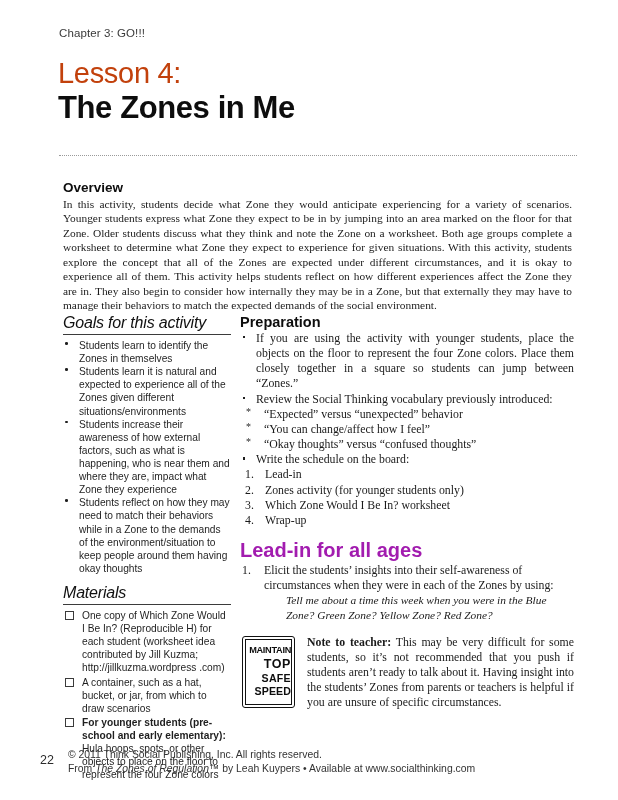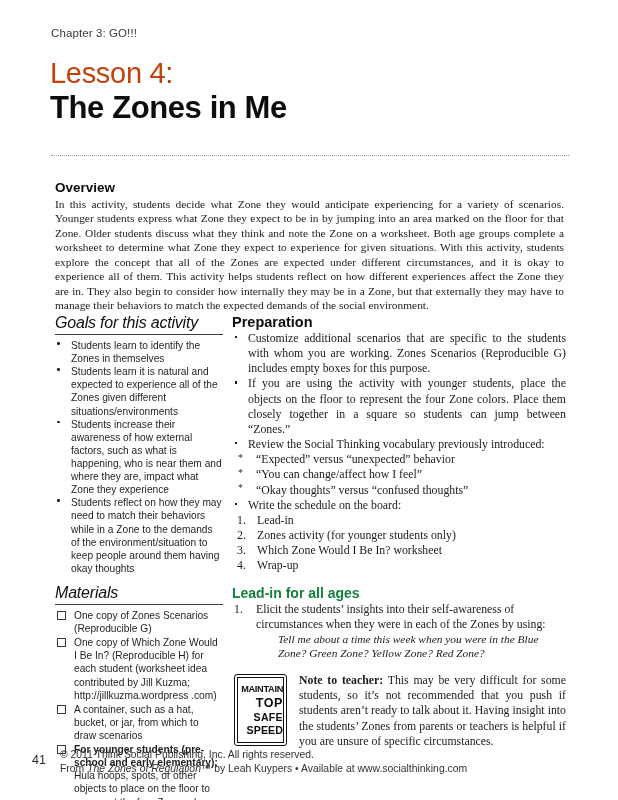--- a/index.html
+++ b/index.html
@@ -11,21 +11,21 @@
     width: 618px;
     height: 800px;
     overflow: hidden;
     font-family: "Liberation Serif", serif;
     color: #1a1a1a;
     position: relative;
   }
 
   .page {
     position: absolute;
-    left: 0; top: 0;
+    left: 8px; top: 0;
     width: 506px;
     height: 800px;
     background: #ffffff;
   }
 
   
   .chapter-header {
     position: absolute;
     left: 51px;
     top: 27px;
@@ -237,23 +237,23 @@
   ol.numlist > li .num {
     position: absolute;
     left: 5px;
     top: 0;
     width: 16px;
     text-align: left;
   }
 
   .leadin-head {
     font-family: "Liberation Sans", sans-serif;
-    font-size: 14px;
+    font-size: 20px;
     font-weight: bold;
-    color: #15803d;
+    color: #a21caf;
     margin-top: 11px;
     margin-bottom: 1px;
   }
   ol.leadin {
     list-style: none;
     margin: 0;
     padding: 0;
   }
   ol.leadin > li {
     position: relative;
@@ -368,32 +368,30 @@
     <div class="panel-head">Goals for this activity</div>
     <ul class="bullets" id="goals-list">
         <li><span class="dot"></span><span>Students learn to identify the Zones in themselves</span></li>
         <li><span class="dot"></span><span>Students learn it is natural and expected to experience all of the Zones given different situations/environments</span></li>
         <li><span class="dot"></span><span>Students increase their awareness of how external factors, such as what is happening, who is near them and where they are, impact what Zone they experience</span></li>
         <li><span class="dot"></span><span>Students reflect on how they may need to match their behaviors while in a Zone to the demands of the environment/situation to keep people around them having okay thoughts</span></li>
       </ul>
 
     <div class="panel-head materials-head">Materials</div>
     <ul class="checks" id="materials-list">
-        <li><span class="box"></span><span>One copy of Zones Scenarios (Reproducible G)</span></li>
         <li><span class="box"></span><span>One copy of Which Zone Would I Be In? (Reproducible H) for each student (worksheet idea contributed by Jill Kuzma; http://jillkuzma.wordpress .com)</span></li>
         <li><span class="box"></span><span>A container, such as a hat, bucket, or jar, from which to draw scenarios</span></li>
         <li><span class="box"></span><span class="bold-run">For younger students (pre-school and early elementary): </span><span>Hula hoops, spots, or other objects to place on the floor to represent the four Zone colors</span></li>
       </ul>
   </div>
 
   <div class="col-right">
     <div class="prep-head">Preparation</div>
     <ul class="prep" id="prep-list">
         <li><span class="dot"></span></li>
-        <li><span class="dot"></span><span>Customize additional scenarios that are specific to the students with whom you are working. Zones Scenarios (Reproducible G) includes empty boxes for this purpose.</span></li>
         <li><span class="dot"></span><span>If you are using the activity with younger students, place the objects on the floor to represent the four Zone colors. Place them closely together in a square so students can jump between “Zones.”</span></li>
         <li><span class="dot"></span><span>Review the Social Thinking vocabulary previously introduced:</span></li>
       </ul>
     <ul class="subaster" id="vocab-list">
         <li><span class="star">*</span><span>“Expected” versus “unexpected” behavior</span></li>
         <li><span class="star">*</span><span>“You can change/affect how I feel”</span></li>
         <li><span class="star">*</span><span>“Okay thoughts” versus “confused thoughts”</span></li>
       </ul>
     <ul class="prep" id="schedule-bullet-wrap">
         <li><span class="dot"></span><span>Write the schedule on the board:</span></li>
@@ -420,19 +418,19 @@
           <div class="rs-l1">MAINTAIN</div>
           <div class="rs-l2">TOP</div>
           <div class="rs-l3">SAFE</div>
           <div class="rs-l4">SPEED</div>
         </div>
       </div>
       <div class="note-text"><span class="note-label">Note to teacher:</span><span> This may be very difficult for some students, so it’s not recommended that you push if students aren’t ready to talk about it. Having insight into the students’ Zones from parents or teachers is helpful if you are unsure of specific circumstances.</span></div>
     </div>
   </div>
 
-  <div class="page-number">41</div>
+  <div class="page-number">22</div>
   <div class="footer">
     <div>© 2011 Think Social Publishing, Inc. All rights reserved.</div>
     <div><span>From </span><span class="it">The Zones of Regulation™</span><span> by Leah Kuypers • Available at www.socialthinking.com</span></div>
   </div>
 
 </div>
 
 </body></html>

